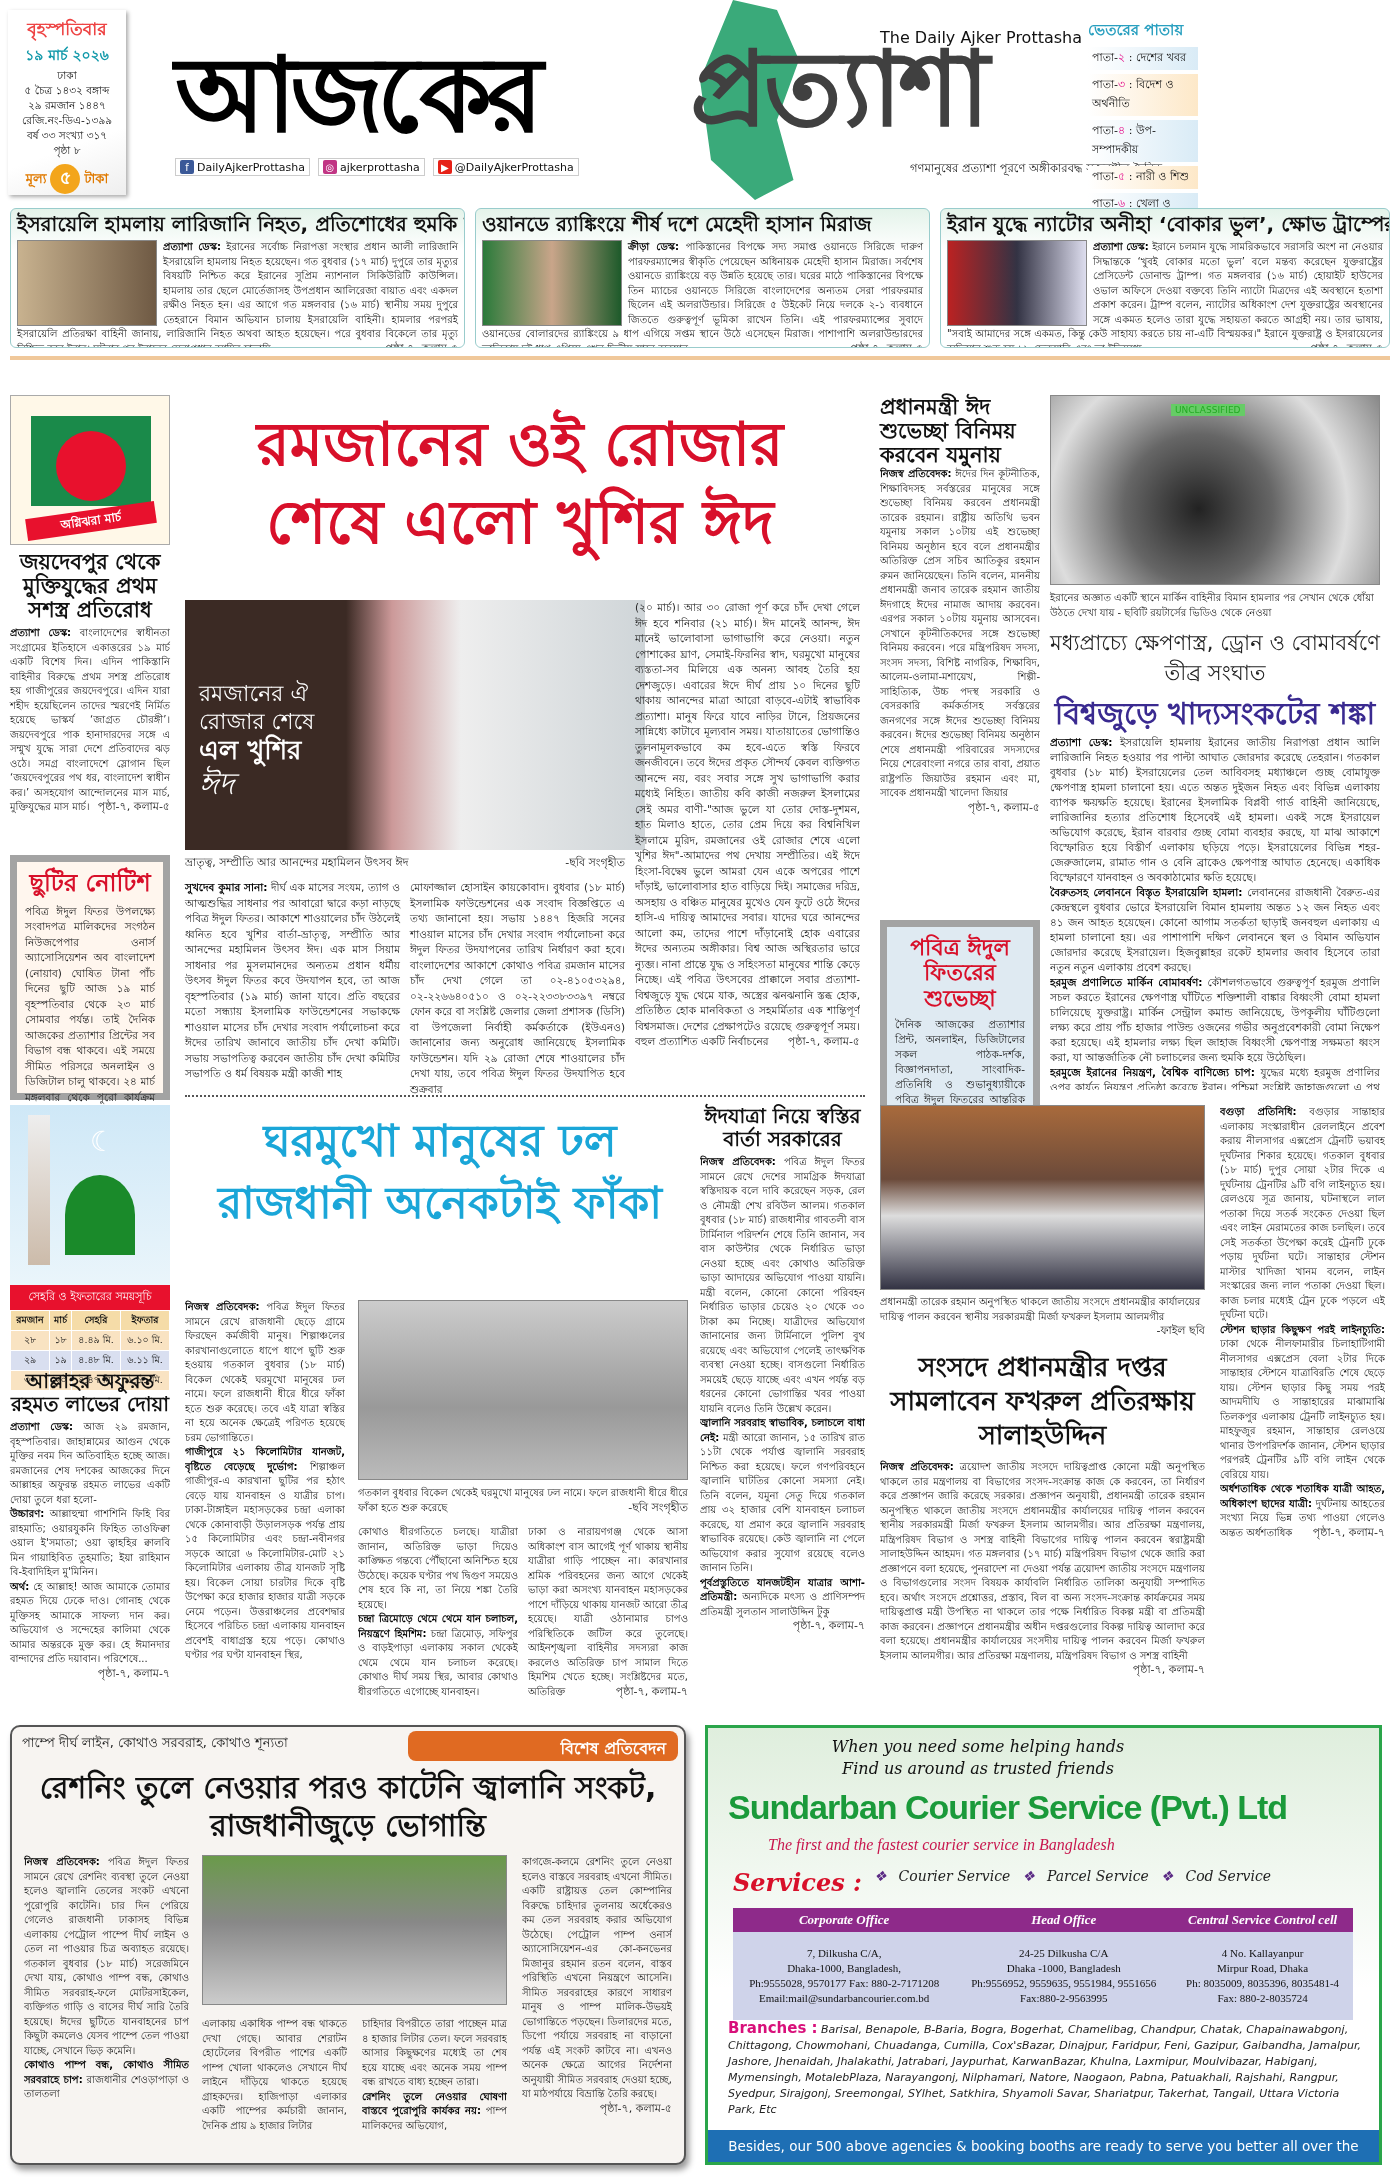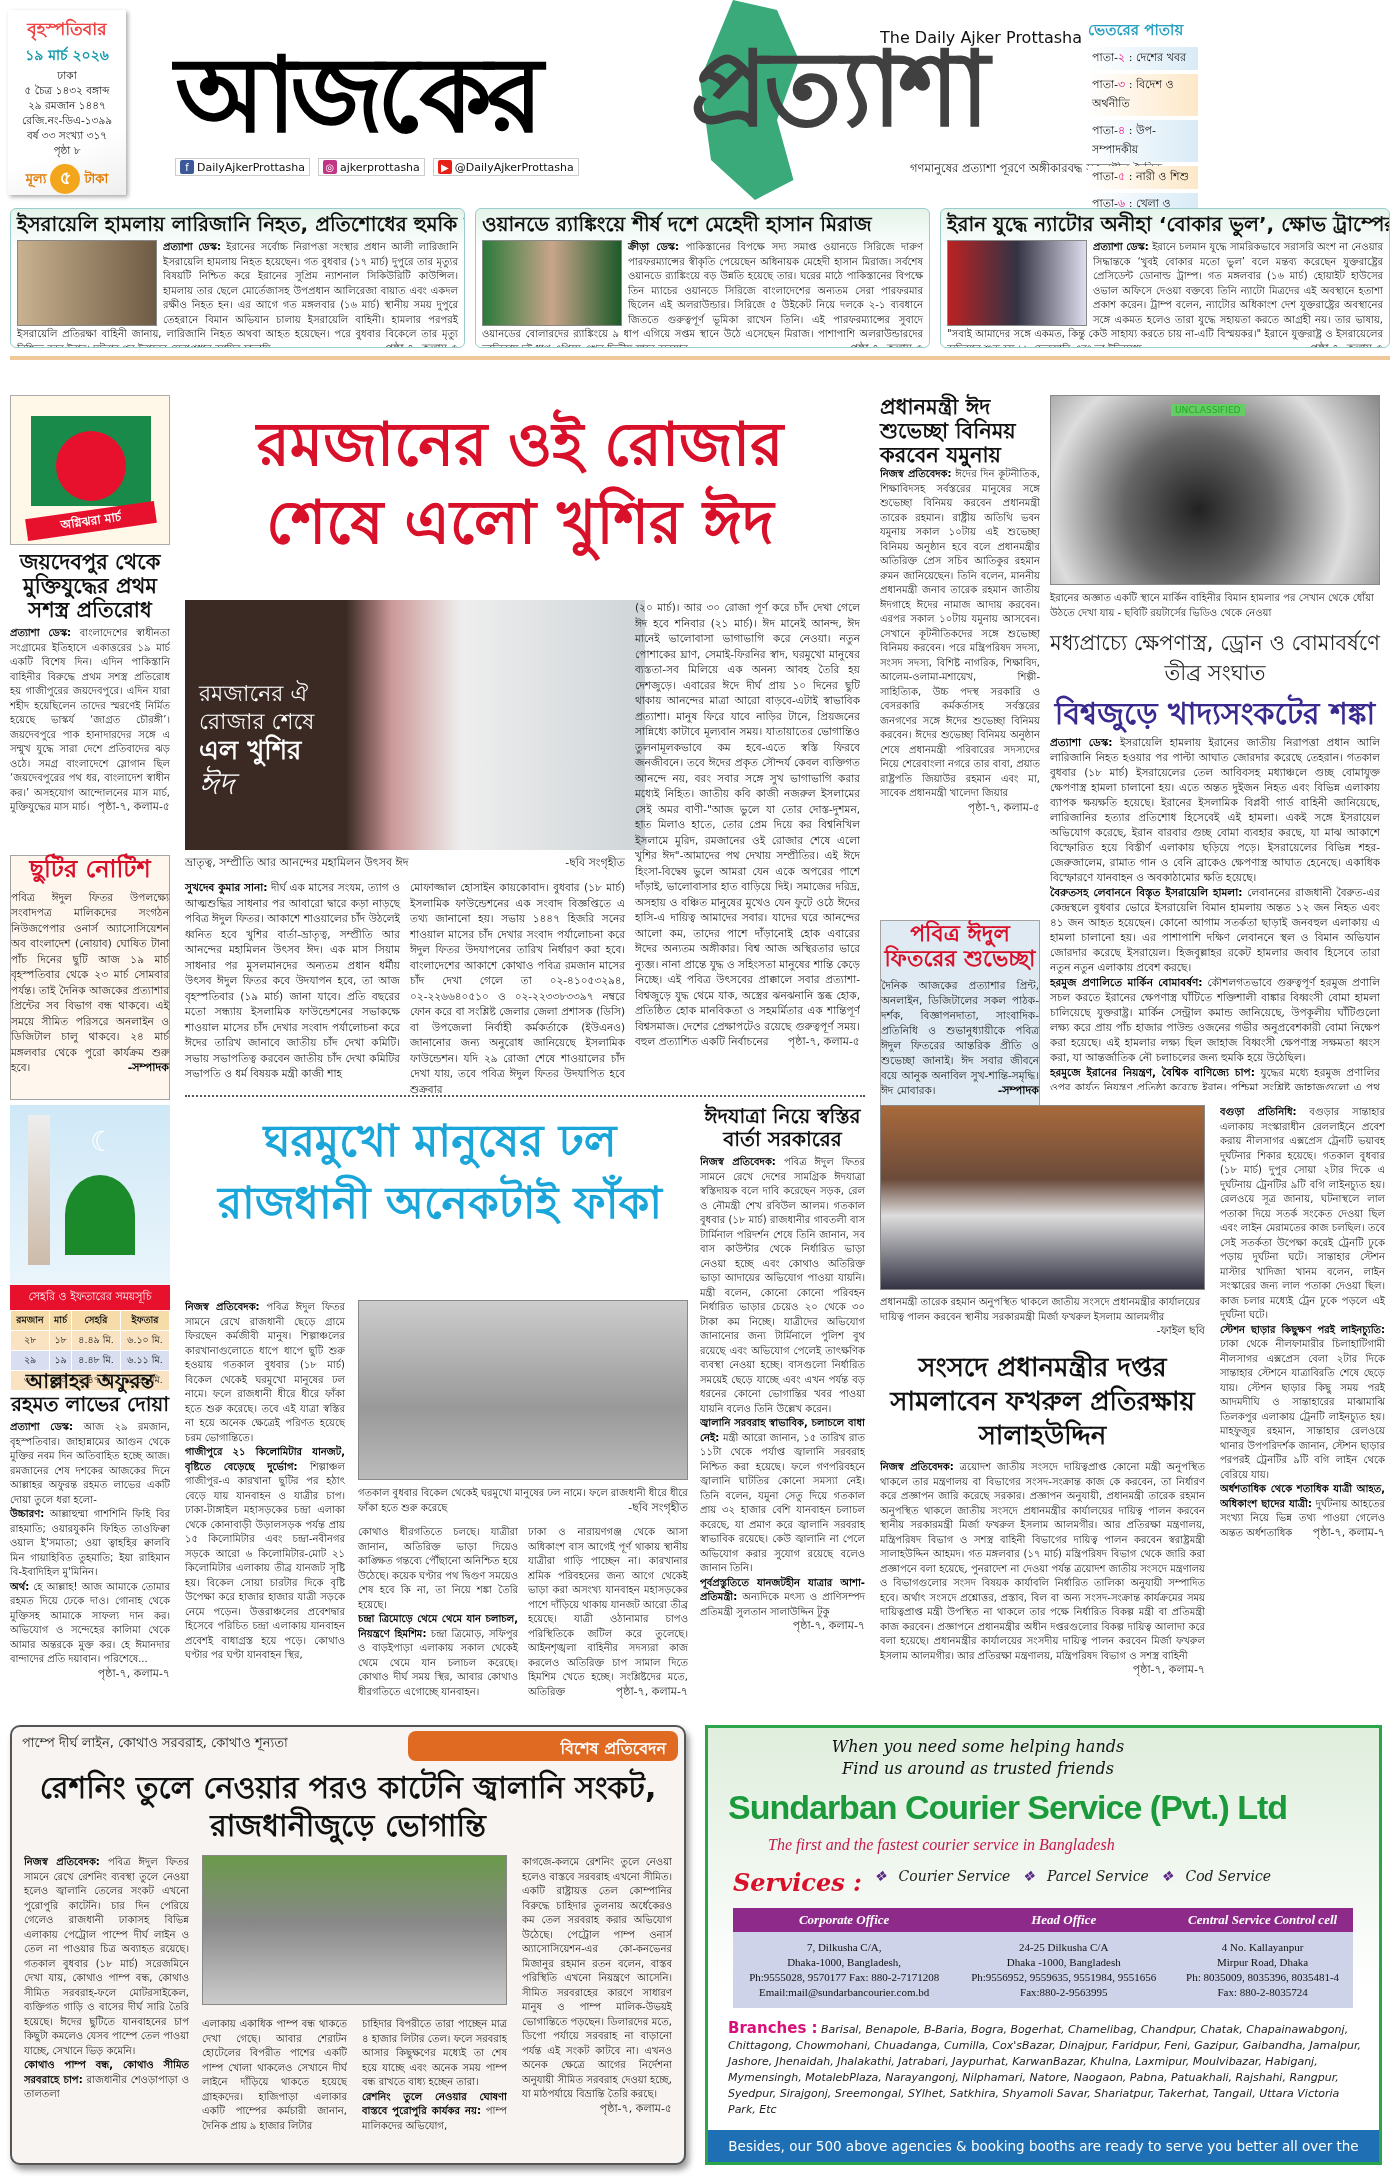--- a/index.html
+++ b/index.html
@@ -38,21 +38,21 @@
 #topline{left:10px;top:356px;width:1380px;height:4px;background:#f0c89a}
 
 #agni{left:10px;top:395px;width:160px;height:150px;border:1px solid #aaa;background:#fff8e8}
 #agni .flag{position:absolute;left:20px;top:20px;width:120px;height:90px;background:#1a8a4a}
 #agni .sun{position:absolute;left:45px;top:35px;width:70px;height:70px;border-radius:50%;background:#e8112d}
 #agni .ribbon{position:absolute;left:15px;bottom:12px;width:130px;height:22px;background:#e8112d;color:#fff;font-size:12px;font-weight:bold;text-align:center;line-height:22px;transform:rotate(-8deg)}
 
 #mainhead{left:190px;top:405px;width:660px;text-align:center;color:#d8102a;font-size:60px;font-weight:bold;line-height:78px}
 #mainphoto{left:185px;top:600px;width:460px;height:250px;background:linear-gradient(90deg,#3b2a24 0%,#3b2a24 35%,#c99 45%,#eee 60%,#cfd5d8 100%)}
 #mainphoto .ov{position:absolute;left:14px;top:80px;color:#fff;font-size:22px;line-height:28px}
-.boxed{border:1px solid #a3a3a3;padding:0}
+.boxed{border:7px solid #a3a3a3;padding:8px}
 #eidwish{left:880px;top:920px;width:160px;height:240px;background:#dfeaf2}
 #eidwish h2{color:#d8102a;text-align:center;font-size:22px;margin-bottom:6px}
 #chuti{left:10px;top:855px;width:160px;height:245px;background:#fff6ee}
 #chuti h2{color:#d8102a;text-align:center;font-size:24px;margin-bottom:6px}
 #bluehead{left:190px;top:1110px;width:500px;text-align:center;color:#1aa6d8;font-size:44px;font-weight:bold;line-height:62px}
 #ramtable{left:10px;top:1285px;width:160px;border-collapse:collapse;font-size:9.5px;text-align:center}
 #ramtable caption{background:#e8112d;color:#fff;font-size:11px;padding:3px}
 #ramtable th{background:#f5dca8;padding:2px;border:1px solid #fff}
 #ramtable td{padding:2px;border:1px solid #fff}
 #ramtable tr:nth-child(odd) td{background:#f9e3c2}
@@ -72,21 +72,21 @@
 #ad .brand{position:absolute;left:20px;top:60px;font-size:34px;font-weight:bold;color:#1a9a3a;font-family:"Liberation Sans",sans-serif;letter-spacing:-1px}
 #ad .sub{position:absolute;left:60px;top:108px;font-style:italic;font-size:16px;color:#c8174e;font-family:"Liberation Serif",serif}
 #ad .logo{position:absolute;right:10px;top:12px;width:98px;height:128px;background:#3b2484;color:#fff;text-align:center;font-size:8px;padding-top:4px}
 #ad .logo .tiger{margin:10px auto;width:60px;height:44px;background:#f5b71c;border-radius:40% 60% 50% 40%}
 #ad .logo .nm{font-size:14px;font-weight:bold}
 #ad .svc{position:absolute;left:25px;top:140px;font-family:"DejaVu Serif",serif;font-style:italic;font-size:14px;color:#222;display:flex;gap:12px;align-items:flex-start}
 #ad .svc .lbl{font-size:24px;font-weight:bold;color:#d8102a}
 #ad .svc .d{color:#5a2a84}
 #ad table{position:absolute;left:25px;top:180px;width:620px;border-collapse:collapse;font-family:"Liberation Serif",serif;font-size:11px;text-align:center}
 #ad th{background:#8e2a8a;color:#fff;font-style:italic;font-size:13px;padding:4px}
-#ad td{background:#cfd3ea;padding:8px 4px;vertical-align:top;line-height:15px}
+#ad td{background:#cfd3ea;padding:14px 4px;vertical-align:top;line-height:15px}
 #ad .br{position:absolute;left:20px;top:292px;width:640px;font-size:11px;font-style:italic;line-height:16px;color:#222}
 #ad .br b{color:#d8107a;font-size:15px;font-style:normal}
 #ad .foot{position:absolute;left:0;bottom:0;width:100%;height:32px;background:#1e6fb4;color:#fff;font-size:13.5px;text-align:center;line-height:32px}
 .dotsep{border-top:2px dotted #555}
 </style>
 </head>
 <body>
 
 <div id="datebox" class="abs">
   <div class="dw">বৃহস্পতিবার</div>

